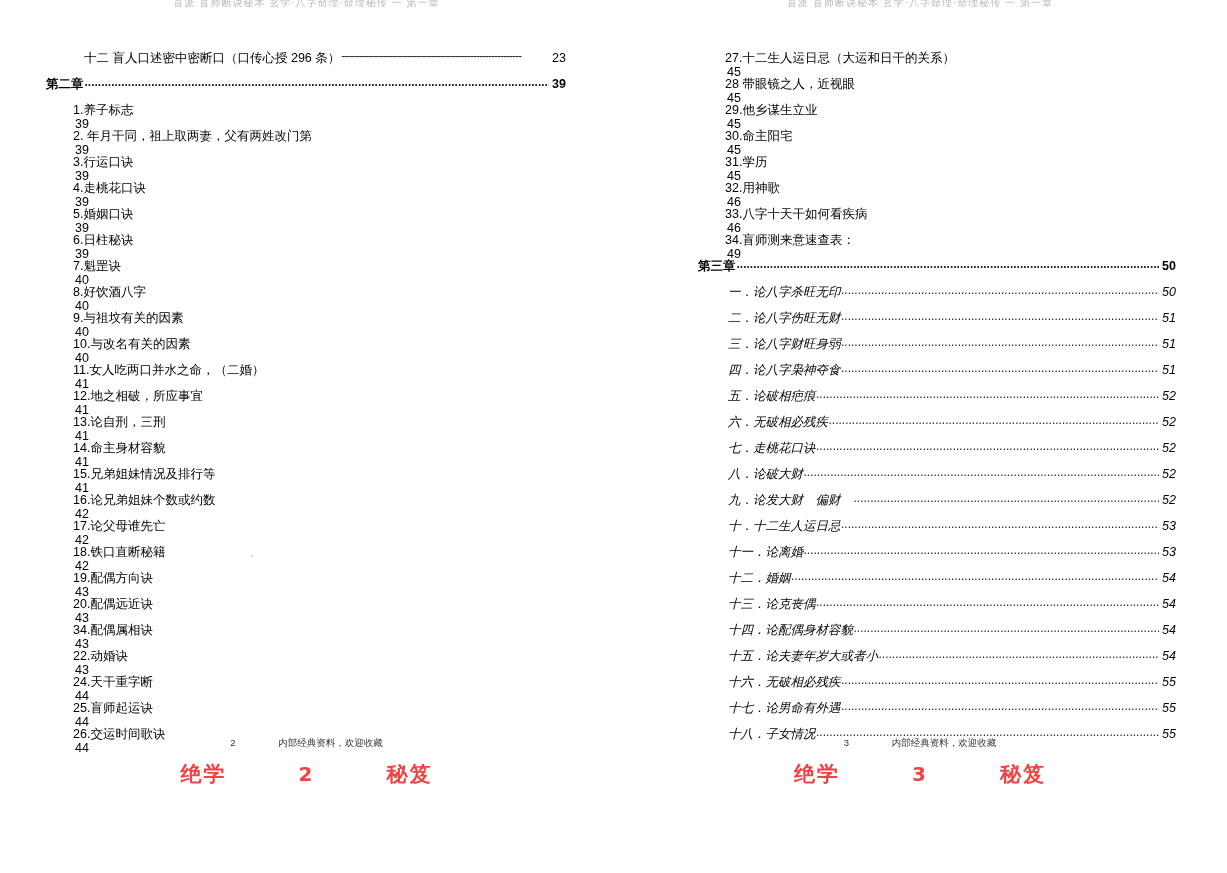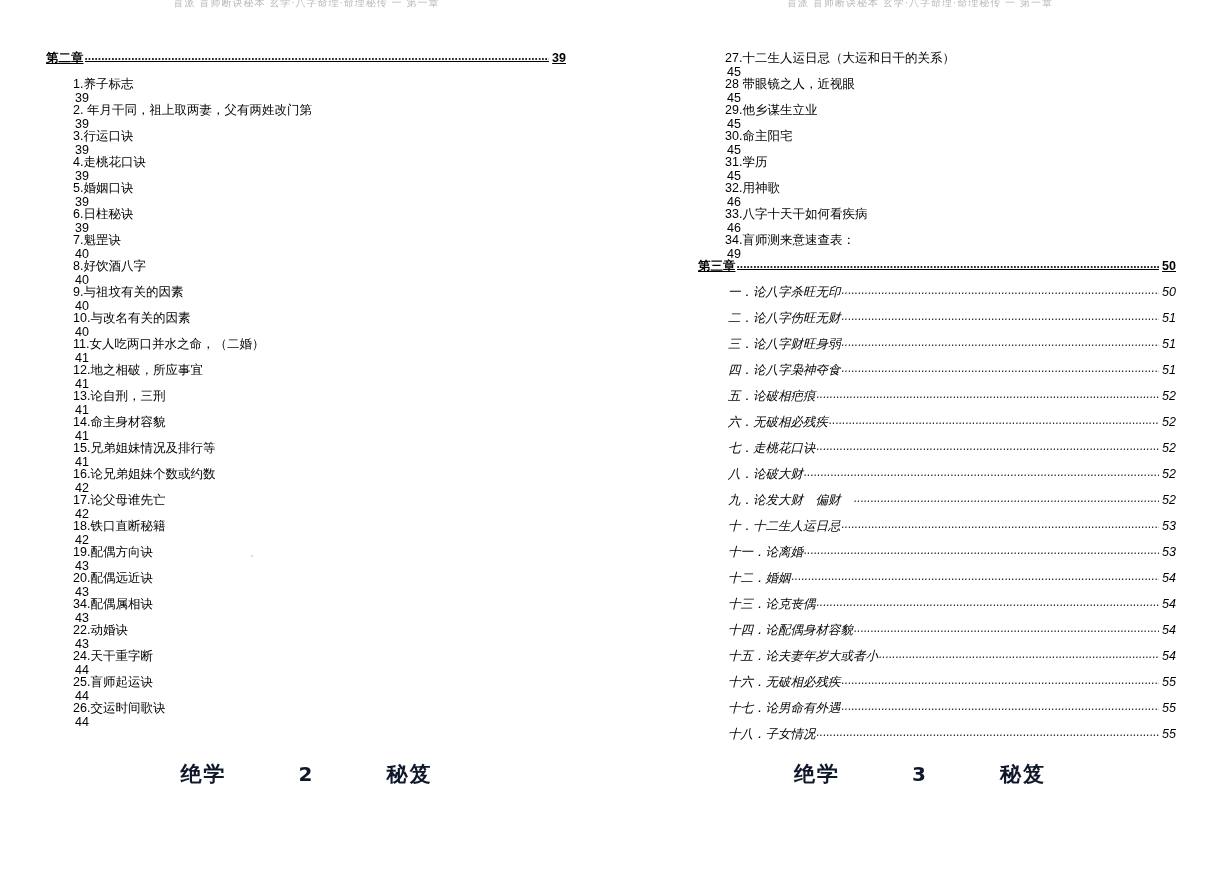--- a/index.html
+++ b/index.html
@@ -80,21 +80,21 @@
     margin: 0 1px;
     position: relative;
     top: -2px;
   }
   .toc-row .pg {
     flex: 0 0 auto;
     font-size: 12.5px;
     text-align: right;
     min-width: 16px;
   }
-  .toc-row.lvl0 { font-weight: bold; padding-left: 0px; text-decoration: underline; }
+  .toc-row.lvl0 { font-weight: bold; padding-left: 0px; }
   .toc-row.lvl1 { padding-left: 26px; flex-direction: column; }
   .toc-row.lvl2 { padding-left: 30px; font-style: italic; }
   .toc-row.indent-big { padding-left: 38px; }
 
   
   .toc-row.dashes .dots {
     letter-spacing: -1px;
   }
 
   .footer-note {
@@ -115,21 +115,21 @@
   }
   .stamp {
     position: absolute;
     bottom: 6px;
     left: 0;
     width: 100%;
     display: flex;
     justify-content: center;
     align-items: center;
     gap: 72px;
-    color: #0f172a;
+    color: #ef4444;
     font-size: 21px;
     font-weight: bold;
     letter-spacing: 2px;
     font-family: "DejaVu Sans", sans-serif;
     margin-top: 30px;
   }
   .stamp .num { font-size: 20px; }
   .divider {
     position: absolute;
     top: 0;
@@ -149,20 +149,25 @@
 </head>
 <body>
 
 <div class="spread">
 
   <div class="page left">
     <div class="page-header">
       <span>盲派 盲师断诀秘本      玄学·八字命理·命理秘传 一 第一章</span>
     </div>
     <div class="toc">
+        <div class="toc-row dashes indent-big">
+          <span class="lbl">十二  盲人口述密中密断口（口传心授 296 条）</span>
+          <span class="dots"> ------------------------------------------------------------</span>
+          <span class="pg">23</span>
+        </div>
         <div class="toc-row lvl0">
           <span class="lbl">第二章</span>
           <span class="dots">........................................................................................................................................................................................................</span>
           <span class="pg">39</span>
         </div>
         <div class="toc-row lvl1">
           <span class="lbl">1.养子标志</span>
           <span class="dots">........................................................................................................................................................................................................</span>
           <span class="pg">39</span>
         </div>
@@ -281,20 +286,24 @@
           <span class="dots">........................................................................................................................................................................................................</span>
           <span class="pg">44</span>
         </div>
         <div class="toc-row lvl1">
           <span class="lbl">26.交运时间歌诀</span>
           <span class="dots">........................................................................................................................................................................................................</span>
           <span class="pg">44</span>
         </div>
       </div>
     <div class="speck" style="left:251px; top:555px;"></div>
+    <div class="footer-note">
+      <span class="fn-page">2</span>
+      <span class="fn-text">内部经典资料，欢迎收藏</span>
+    </div>
     <div class="stamp">
       <span>绝学</span>
       <span class="num">2</span>
       <span>秘笈</span>
     </div>
   </div>
 
   <div class="divider"></div>
 
   <div class="page right">
@@ -431,20 +440,24 @@
           <span class="lbl">十七．论男命有外遇</span>
           <span class="dots">........................................................................................................................................................................................................</span>
           <span class="pg">55</span>
         </div>
         <div class="toc-row lvl2">
           <span class="lbl">十八．子女情况</span>
           <span class="dots">........................................................................................................................................................................................................</span>
           <span class="pg">55</span>
         </div>
       </div>
+    <div class="footer-note">
+      <span class="fn-page">3</span>
+      <span class="fn-text">内部经典资料，欢迎收藏</span>
+    </div>
     <div class="stamp">
       <span>绝学</span>
       <span class="num">3</span>
       <span>秘笈</span>
     </div>
   </div>
 
 </div>
 
 </body></html>

